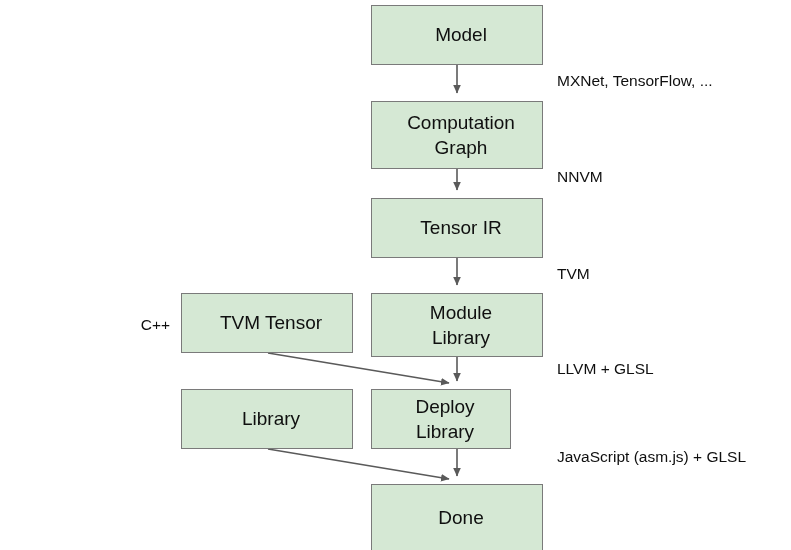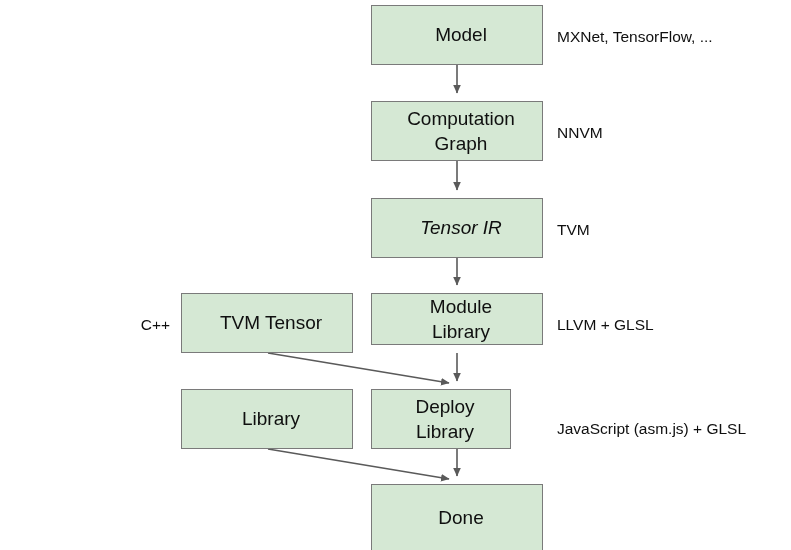--- a/index.html
+++ b/index.html
@@ -45,20 +45,21 @@
     font-size: 15.5px;
     line-height: 1.3;
     white-space: nowrap;
     z-index: 3;
   }
   .side-label.left {
     text-align: right;
   }
   .side-label.right {
     text-align: left;
+    margin-top: 44px;
   }
 </style>
 </head>
 <body>
 
 <div id="diagram-root">
 
   <svg id="edge-layer" width="791" height="550" viewBox="0 0 791 550">
     <defs>
       <marker id="arrowhead" markerWidth="9" markerHeight="9" refX="8" refY="4.5" orient="auto" markerUnits="userSpaceOnUse">
@@ -72,43 +73,43 @@
       <line x1="457" y1="258" x2="457" y2="285" marker-end="url(#arrowhead)"></line>
       <line x1="457" y1="353" x2="457" y2="381" marker-end="url(#arrowhead)"></line>
       <line x1="457" y1="449" x2="457" y2="476" marker-end="url(#arrowhead)"></line>
       <line x1="268" y1="353" x2="449" y2="383" marker-end="url(#arrowhead)"></line>
       <line x1="268" y1="449" x2="449" y2="479" marker-end="url(#arrowhead)"></line>
     </g>
   </svg>
 
   <div class="node" style="left:371px; top:5px; width:172px; height:60px;">Model</div>
 
-  <div class="node" style="left:371px; top:101px; width:172px; height:60px;">Computation
+  <div class="node" style="left:371px; top:101px; width:172px; height:68px;">Computation
 Graph</div>
 
-  <div class="node" style="left:371px; top:198px; width:172px; height:60px;font-style:italic;">Tensor IR</div>
+  <div class="node" style="left:371px; top:198px; width:172px; height:60px;">Tensor IR</div>
 
-  <div class="node" style="left:371px; top:293px; width:172px; height:52px;">Module
+  <div class="node" style="left:371px; top:293px; width:172px; height:64px;">Module
 Library</div>
 
   <div class="node" style="left:371px; top:389px; width:140px; height:60px;">Deploy
 Library</div>
 
   <div class="node" style="left:371px; top:484px; width:172px; height:68px;">Done</div>
 
   <div class="node" style="left:181px; top:293px; width:172px; height:60px;">TVM Tensor</div>
 
   <div class="node" style="left:181px; top:389px; width:172px; height:60px;">Library</div>
 
   <div class="side-label right" style="left:557px; top:27px;">MXNet, TensorFlow, ...</div>
 
   <div class="side-label right" style="left:557px; top:123px;text-align:center;">NNVM</div>
 
   <div class="side-label right" style="left:557px; top:220px;">TVM</div>
 
   <div class="side-label right" style="left:557px; top:315px;">LLVM + GLSL</div>
 
-  <div class="side-label right" style="left:557px; top:419px;">JavaScript (asm.js) + GLSL</div>
+  <div class="side-label right" style="left:557px; top:403px;">JavaScript (asm.js) + GLSL</div>
 
   <div class="side-label left" style="left:0px; top:315px; width:170px;">C++</div>
 
 
 </div>
 
 </body></html>

